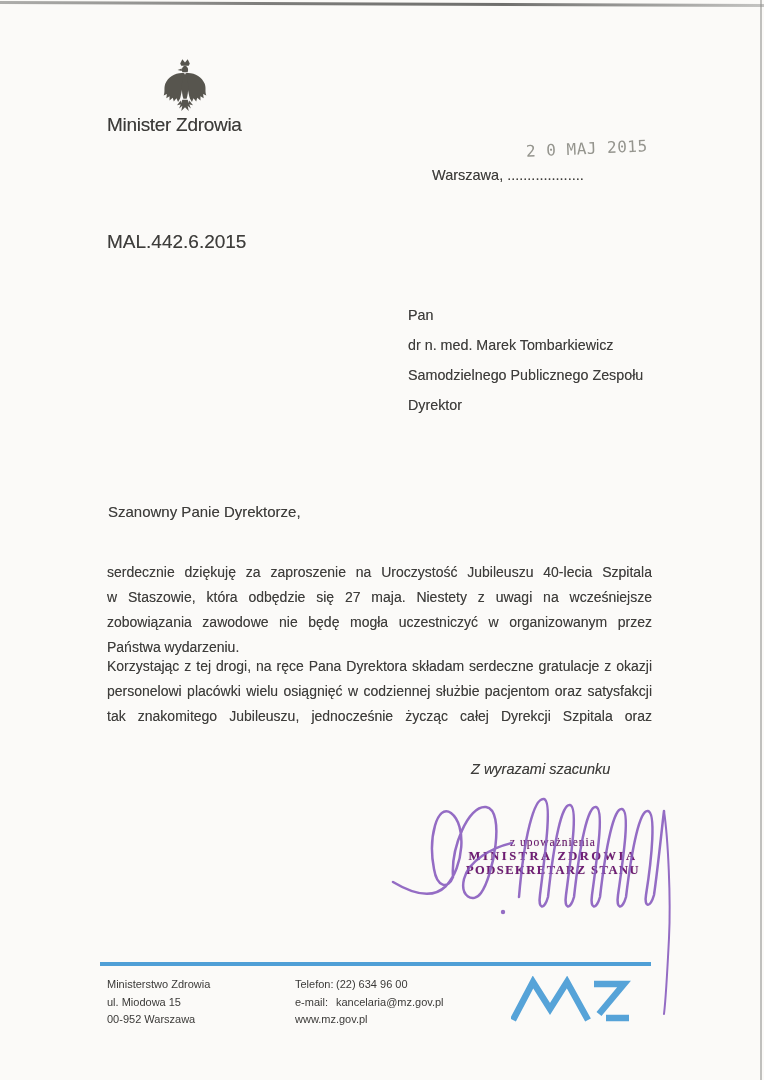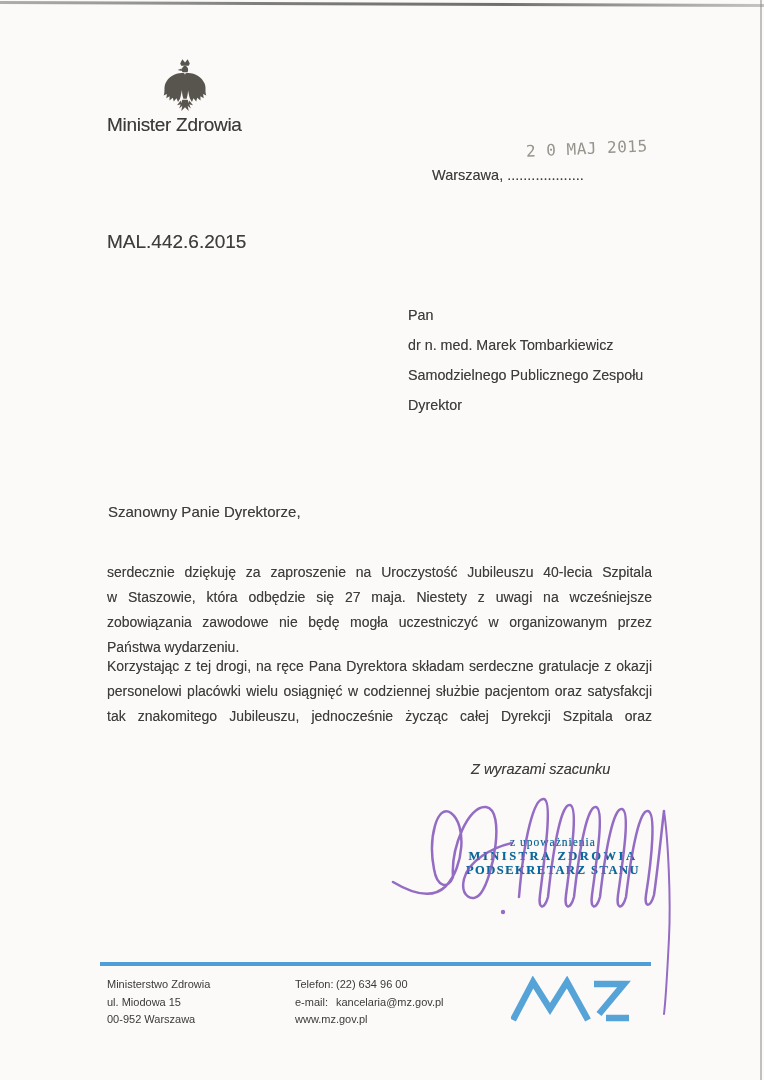--- a/index.html
+++ b/index.html
@@ -26,21 +26,21 @@
   .recipient{left:382px;top:300px;font-size:14.3px;line-height:30px;margin-left:26px;}
   
   .salutation{left:108px;top:503px;font-size:15px;}
   .para{left:107px;width:545px;font-size:14px;}
   .para-1{top:540px;margin-top:20px;}
   .para-2{top:654px;}
   .jline{height:25px;line-height:25px;text-align:justify;text-align-last:justify;white-space:normal;}
   .jline.end{text-align-last:left;}
   .closing{left:471px;top:761px;font-size:14.5px;font-style:italic;}
   
-  .auth-stamp{left:427px;top:835px;width:252px;text-align:center;color:#0369a1;
+  .auth-stamp{left:427px;top:835px;width:252px;text-align:center;color:#701a75;
     font-family:"Liberation Serif","DejaVu Serif",serif;
     text-shadow:0 0 .7px rgba(80,78,76,.55);}
   .stamp-l1{font-size:11.5px;letter-spacing:1px;line-height:14px;}
   .stamp-l2{font-size:12.5px;font-weight:700;letter-spacing:2.5px;line-height:14px;}
   .stamp-l3{font-size:12.5px;font-weight:700;letter-spacing:1.5px;line-height:14px;}
   .signer-name{font-size:15px;font-style:italic;margin-top:12px;letter-spacing:.5px;}
   .sig-svg{left:385px;top:778px;width:330px;height:245px;pointer-events:none;}
   
   .footer-rule{left:100px;top:962px;width:551px;height:4px;background:#4f9fd6;}
   .footer{font-size:11px;line-height:17.5px;color:#3b3a38;}

